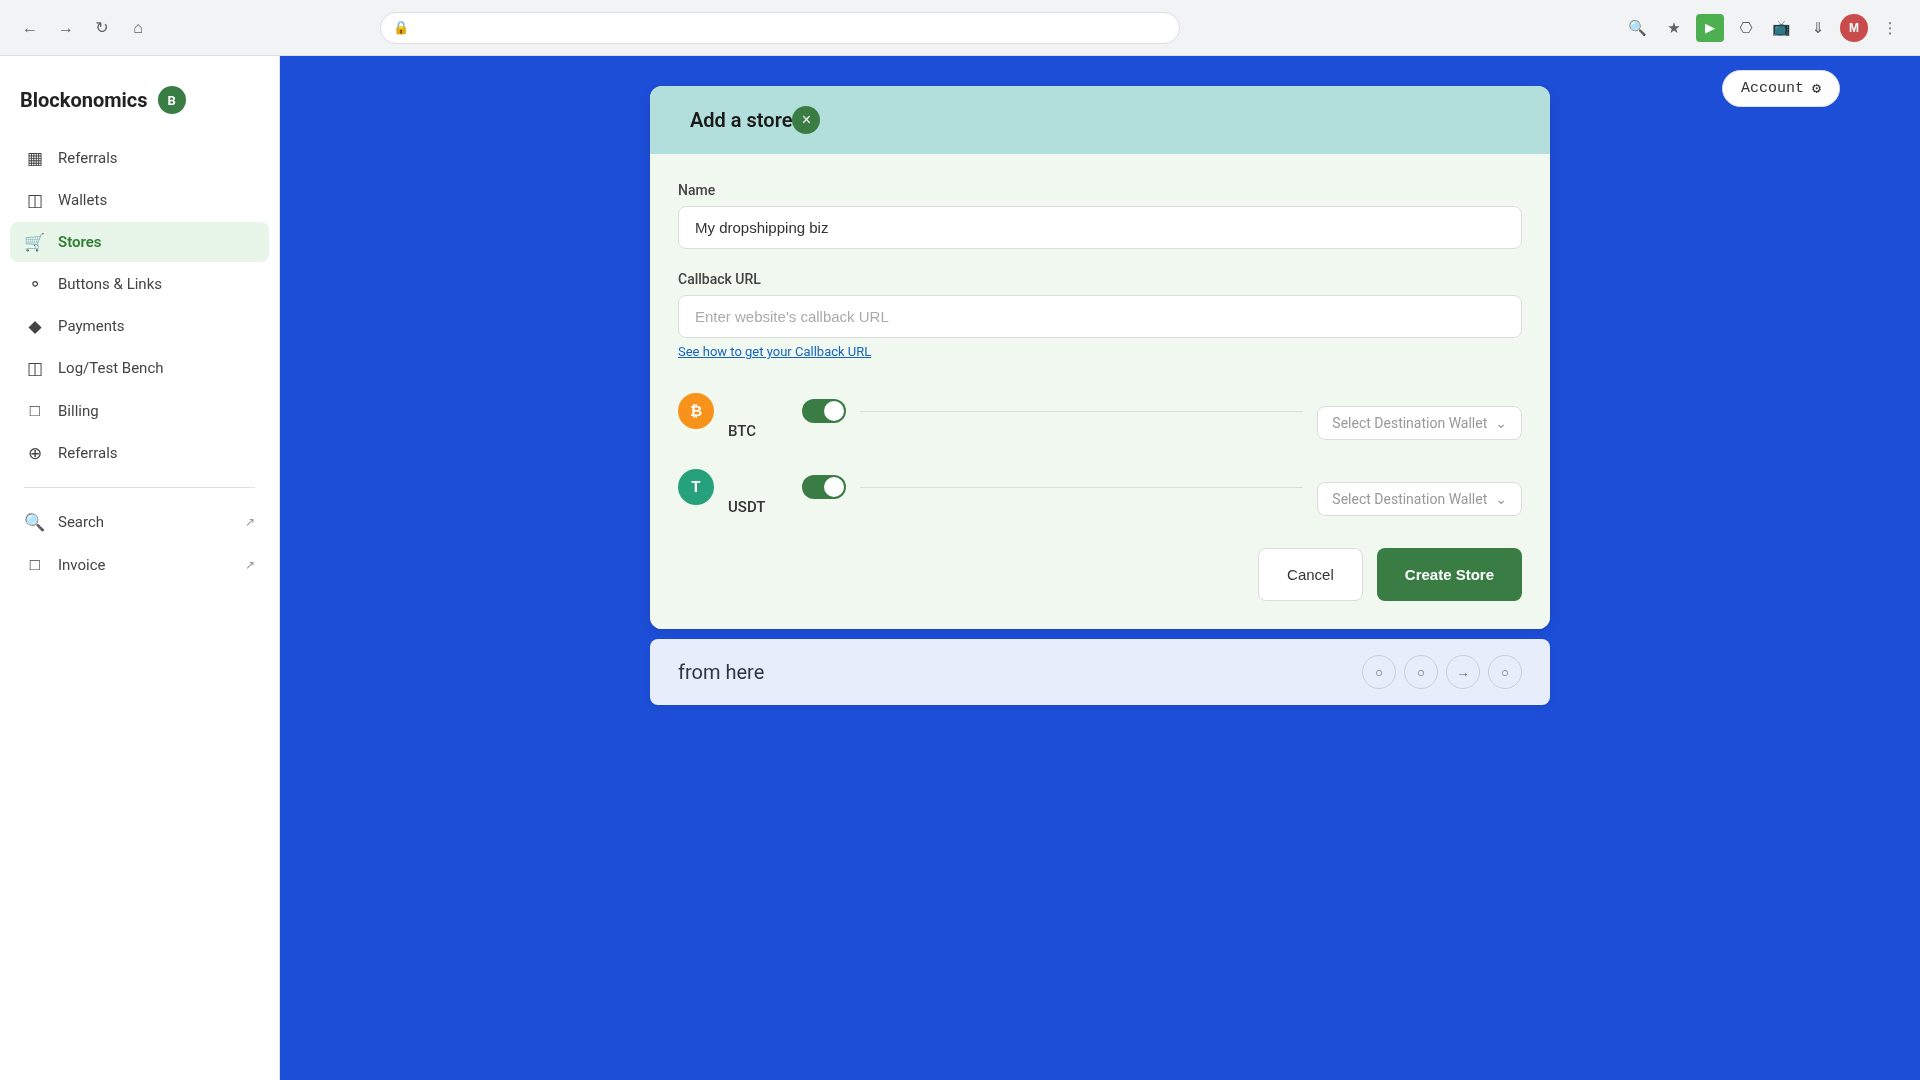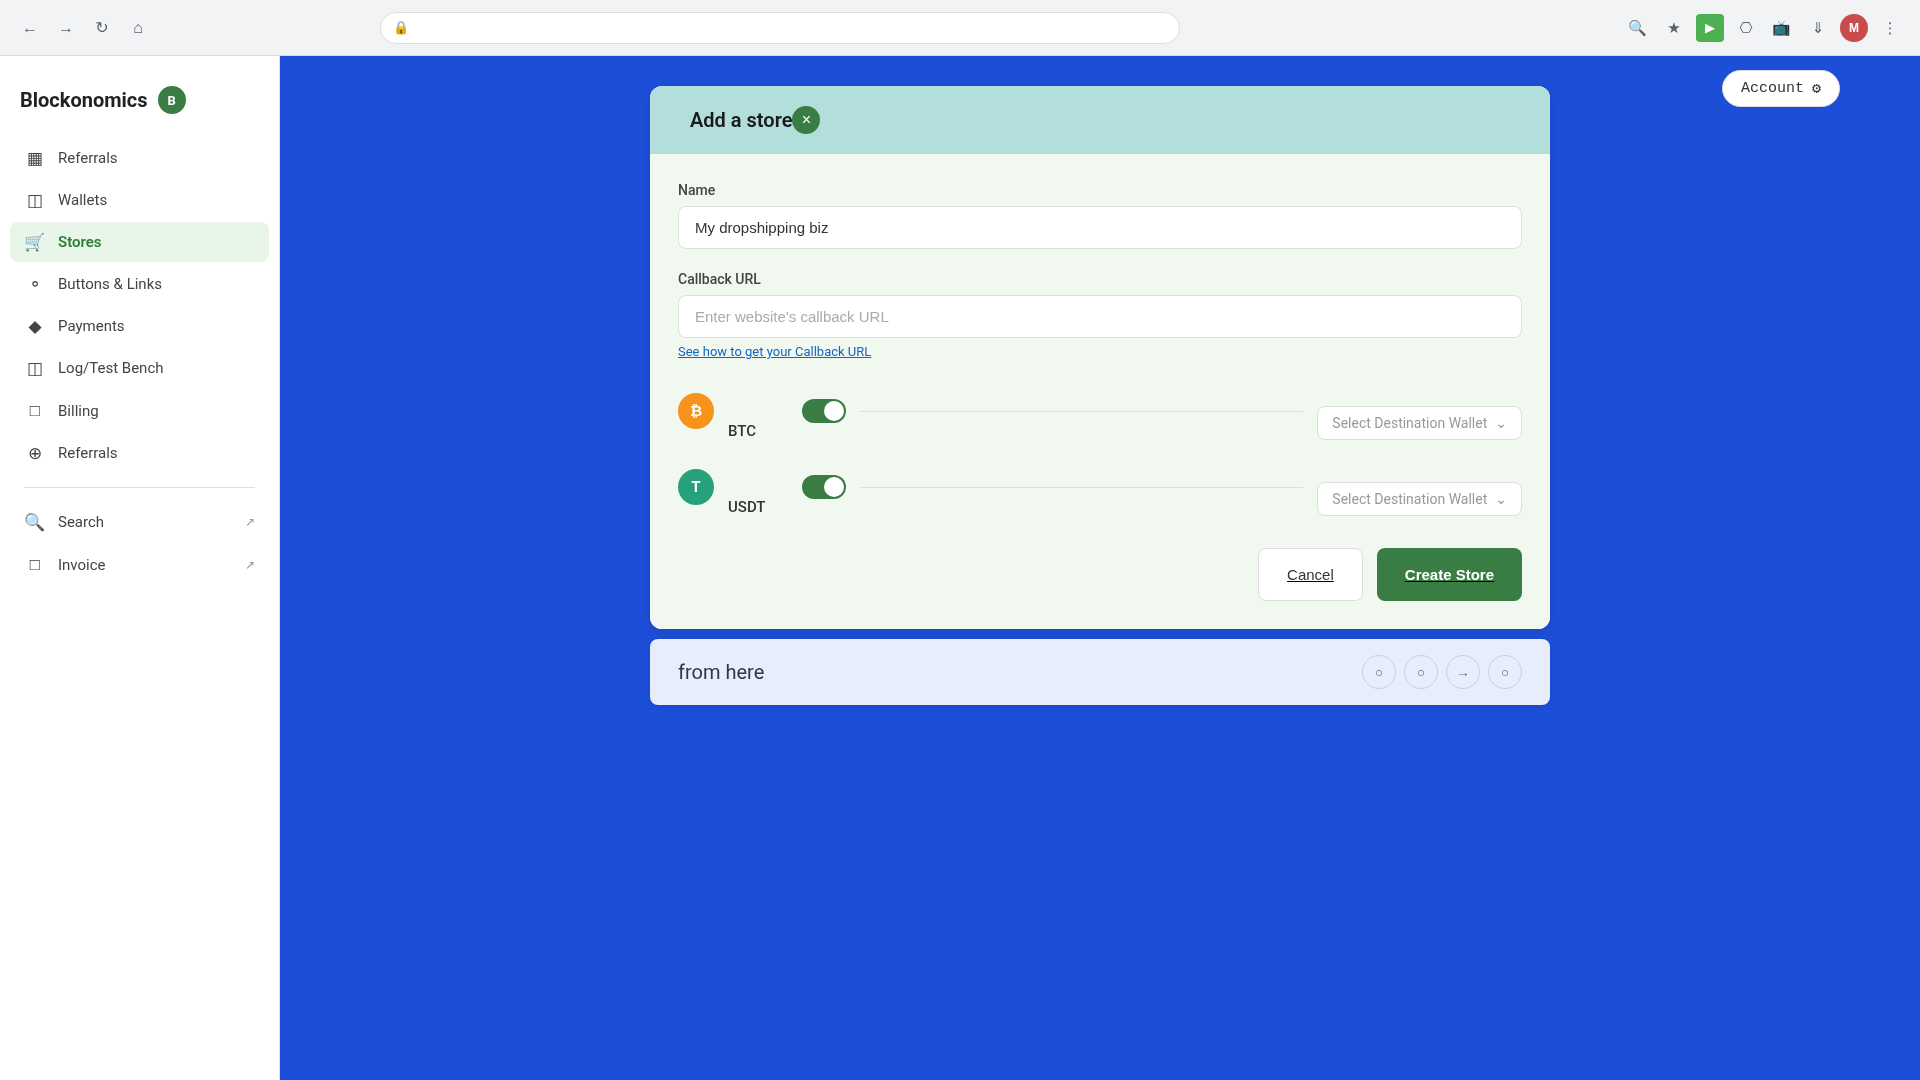--- a/index.html
+++ b/index.html
@@ -342,21 +342,20 @@
       align-items: center;
       justify-content: space-between;
       gap: 8px;
       margin-top: 24px;
     }
     .modal-footer {
       display: flex;
       justify-content: flex-end;
       gap: 14px;
       padding-top: 10px;
-      text-decoration: underline;
     }
     .cancel-btn {
       padding: 10px 28px;
       border: 1px solid #ddd;
       border-radius: 8px;
       background: white;
       font-size: 15px;
       font-weight: 500;
       color: #333;
       cursor: pointer;

